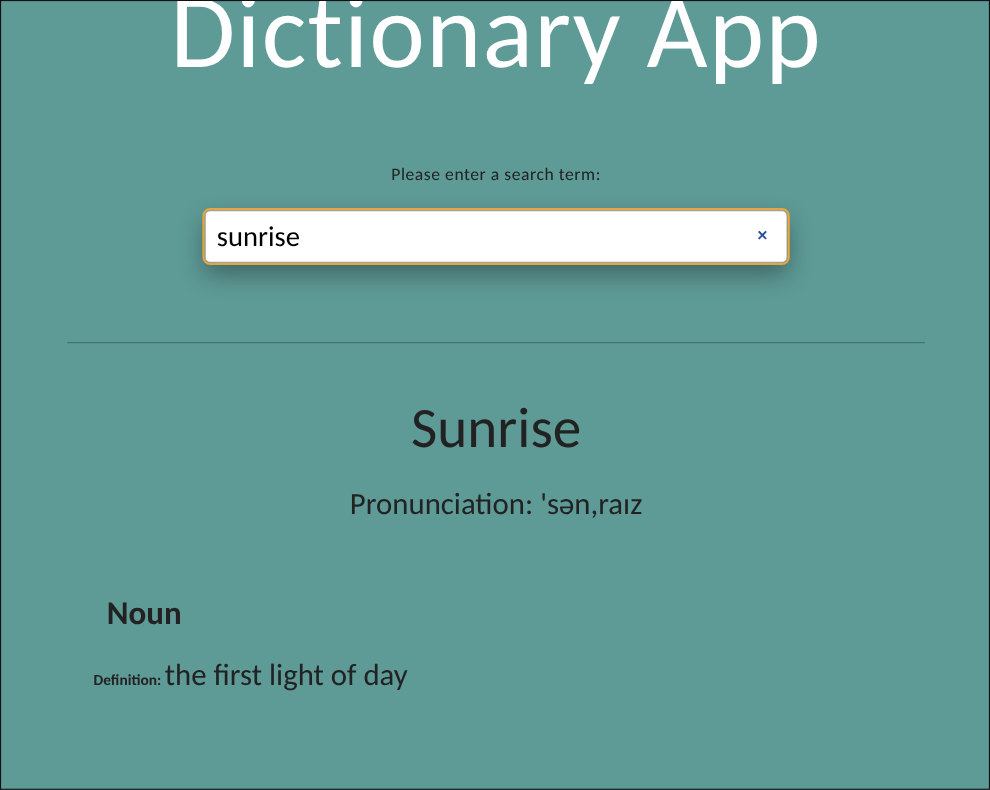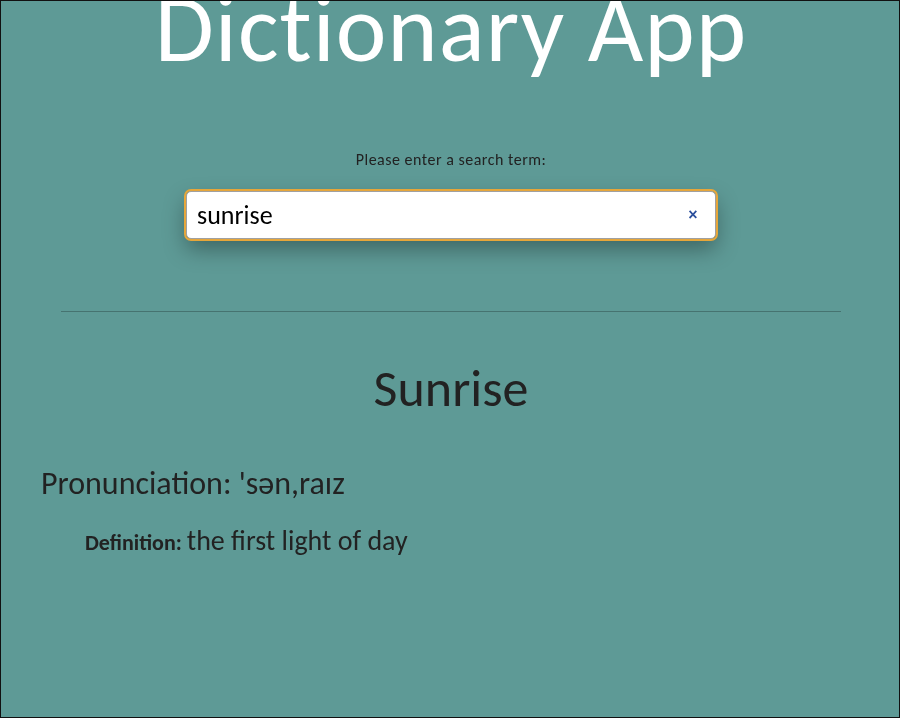--- a/index.html
+++ b/index.html
@@ -65,36 +65,37 @@
       margin: 72px 20px 0;
     }
     .word {
       text-align: center;
       font-size: 52px;
       color: #222;
       margin-top: 44px;
       font-weight: 400;
     }
     .pron {
-      font-size: 32px;
+      text-align: center;
+      font-size: 28px;
       color: #222;
-      margin-top: 44px;
+      margin-top: 20px;
     }
     .pos {
       font-size: 30px;
       font-weight: 700;
       color: #222;
       margin: 64px 0 0 56px;
     }
     .def-row {
       margin: 20px 0 0 44px;
       font-size: 28px;
       color: #222;
     }
-    .def-label { font-weight: 700; font-size: 22px; vertical-align: baseline; }
+    .def-label { font-weight: 700; font-size: 14px; vertical-align: baseline; }
   </style>
 </head>
 <body>
 
 <div class="wrap">
   <h1 class="title">Dictionary App</h1>
 
   <div class="search-area">
     <label class="search-label">Please enter a search term:</label>
     <div class="input-row">
@@ -105,16 +106,17 @@
     </div>
   </div>
 
   <hr class="sep">
 
   <h2 class="word">Sunrise</h2>
   <p class="pron">
     <span>Pronunciation: </span><span>'sən,raɪz</span>
   </p>
 
+  <h3 class="pos">Noun</h3>
   <p class="def-row">
     <span class="def-label">Definition: </span><span>the first light of day</span>
   </p>
 </div>
 
 </body></html>

